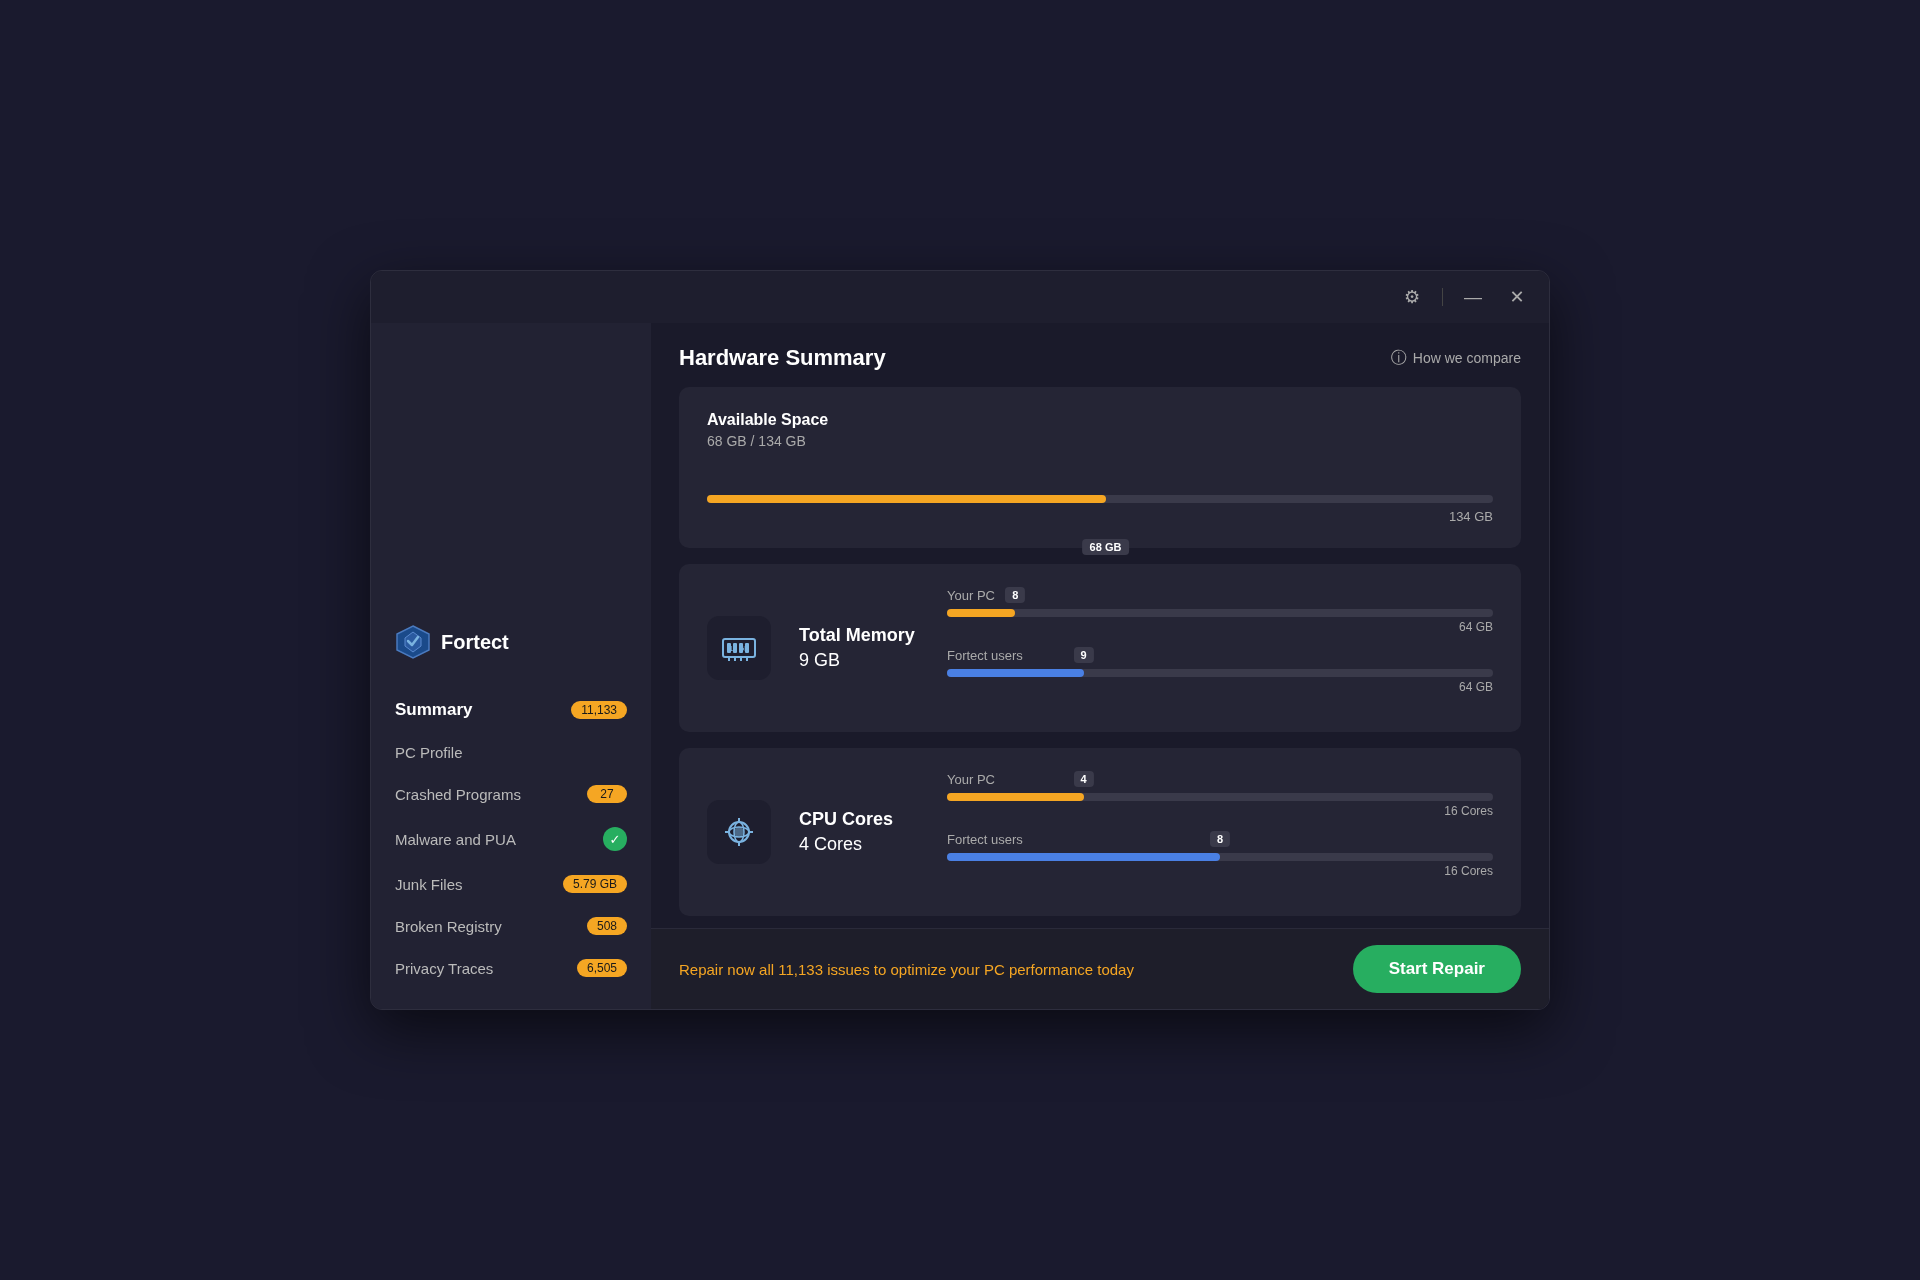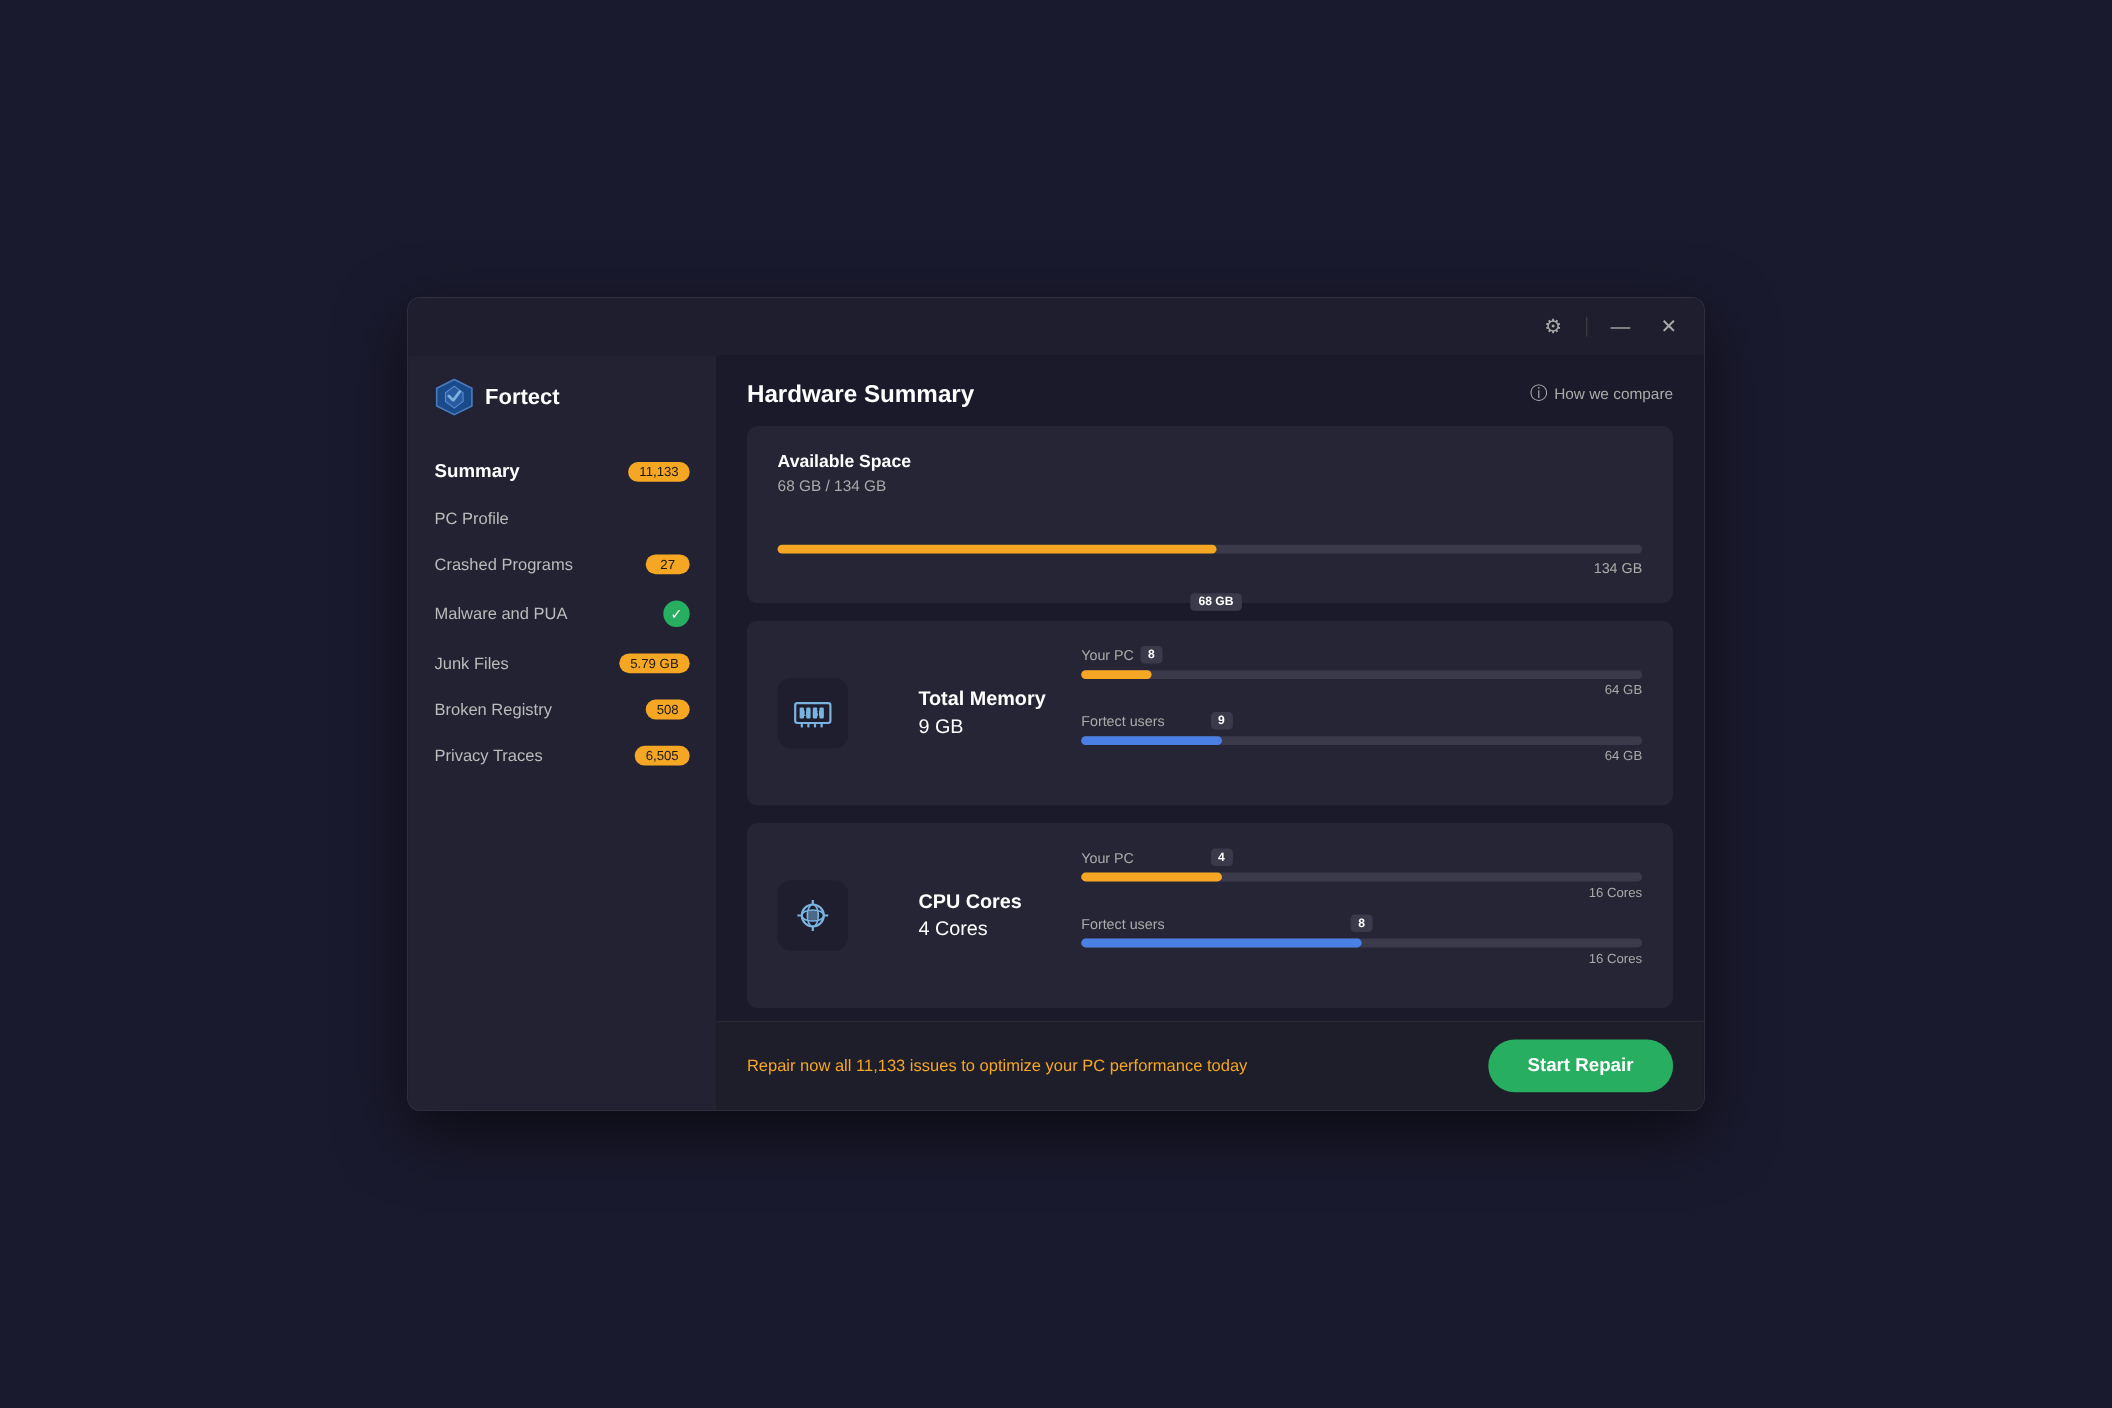--- a/index.html
+++ b/index.html
@@ -54,20 +54,21 @@
       overflow: hidden;
     }
     
     .sidebar {
       width: 280px;
       background: #222233;
       padding: 20px 0;
       display: flex;
       flex-direction: column;
       flex-shrink: 0;
+      justify-content: flex-end;
     }
     .logo-area {
       display: flex;
       align-items: center;
       gap: 10px;
       padding: 0 24px 28px 24px;
     }
     .logo-icon {
       width: 36px;
       height: 36px;
@@ -217,21 +218,21 @@
       height: 64px;
       background: #1e1e2e;
       border-radius: 12px;
       display: flex;
       align-items: center;
       justify-content: center;
       flex-shrink: 0;
       font-size: 28px;
       color: #7ab3e0;
     }
-    .memory-info { flex-shrink: 0; min-width: 120px; margin-left: 36px; }
+    .memory-info { flex-shrink: 0; min-width: 120px; }
     .memory-title { font-size: 18px; font-weight: 700; color: #fff; }
     .memory-value { font-size: 18px; color: #fff; font-weight: 400; margin-top: 4px; }
     .comparison-bars { flex: 1; }
     .bar-row { margin-bottom: 14px; }
     .bar-label { font-size: 13px; color: #aaa; margin-bottom: 6px; }
     .bar-track {
       width: 100%;
       height: 8px;
       background: #3a3a4a;
       border-radius: 4px;

